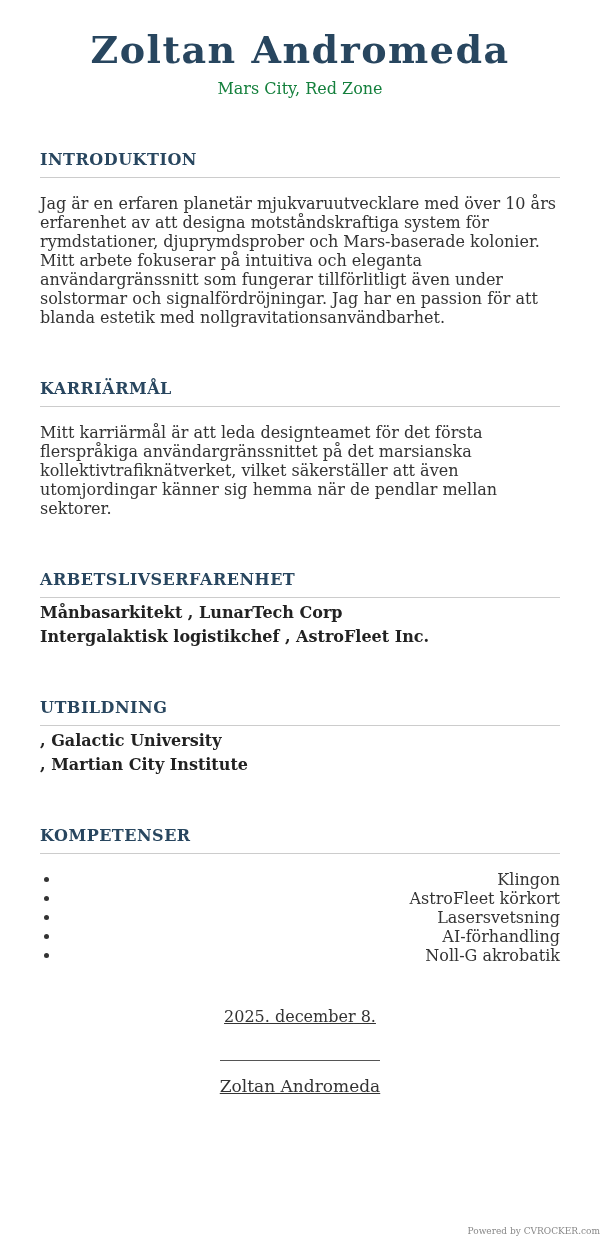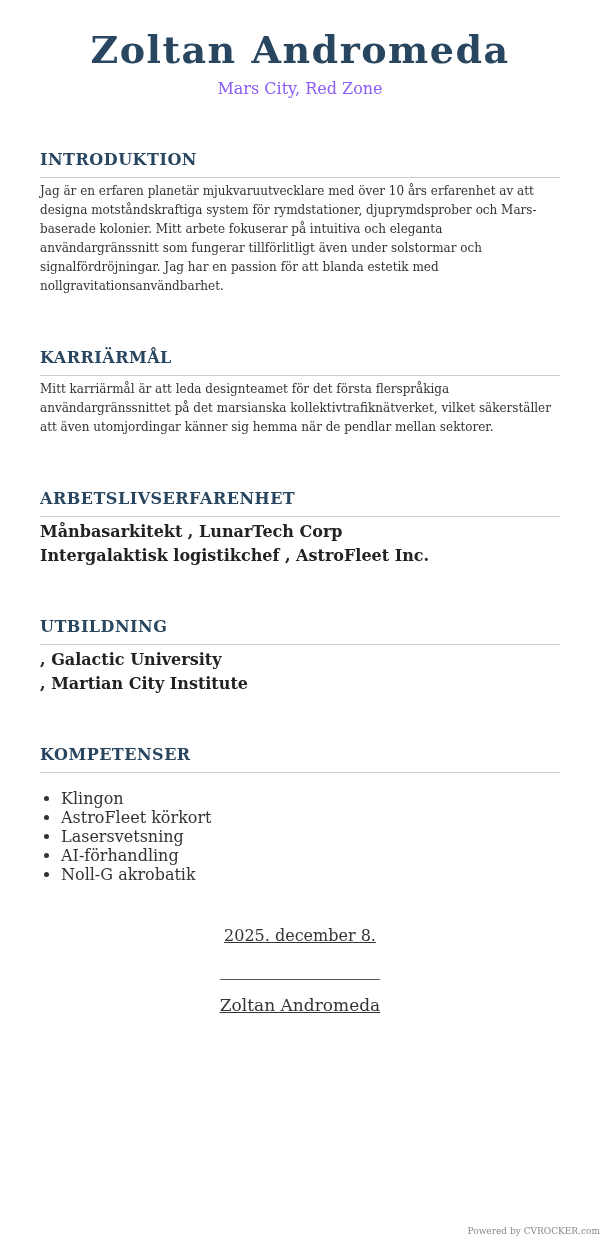--- a/index.html
+++ b/index.html
@@ -18,58 +18,59 @@
   .cv-name {
     text-align: center;
     color: #28465f;
     font-size: 38px;
     font-weight: bold;
     letter-spacing: 1.5px;
     line-height: 1.15;
   }
   .cv-location {
     text-align: center;
-    color: #8b5cf6;
+    color: #15803d;
     font-size: 16px;
     margin-top: 7px;
   }
   .section {
     margin-top: 52px;
   }
   .section-title {
     color: #28465f;
     font-size: 16px;
     font-weight: bold;
     letter-spacing: 0.5px;
     padding-bottom: 8px;
     border-bottom: 1px solid #cccccc;
     margin-top: 8px;
   }
   .section-body {
-    margin-top: 4px;
-    font-size: 12px;
+    margin-top: 16px;
+    font-size: 16px;
     line-height: 19px;
     color: #333333;
   }
   .entry-line {
     margin-top: 5px;
     font-size: 16px;
     font-weight: bold;
     color: #222222;
     line-height: 19px;
   }
   .skills-list {
     margin-top: 16px;
     padding-left: 21px;
     list-style-type: disc;
   }
   .skills-list li {
     font-size: 16px;
     line-height: 19px;
     color: #333333;
+    text-align: right;
   }
   .sig-block {
     margin-top: 42px;
     text-align: center;
     text-decoration: underline;
   }
   .sig-date {
     font-size: 16px;
     color: #333333;
   }

